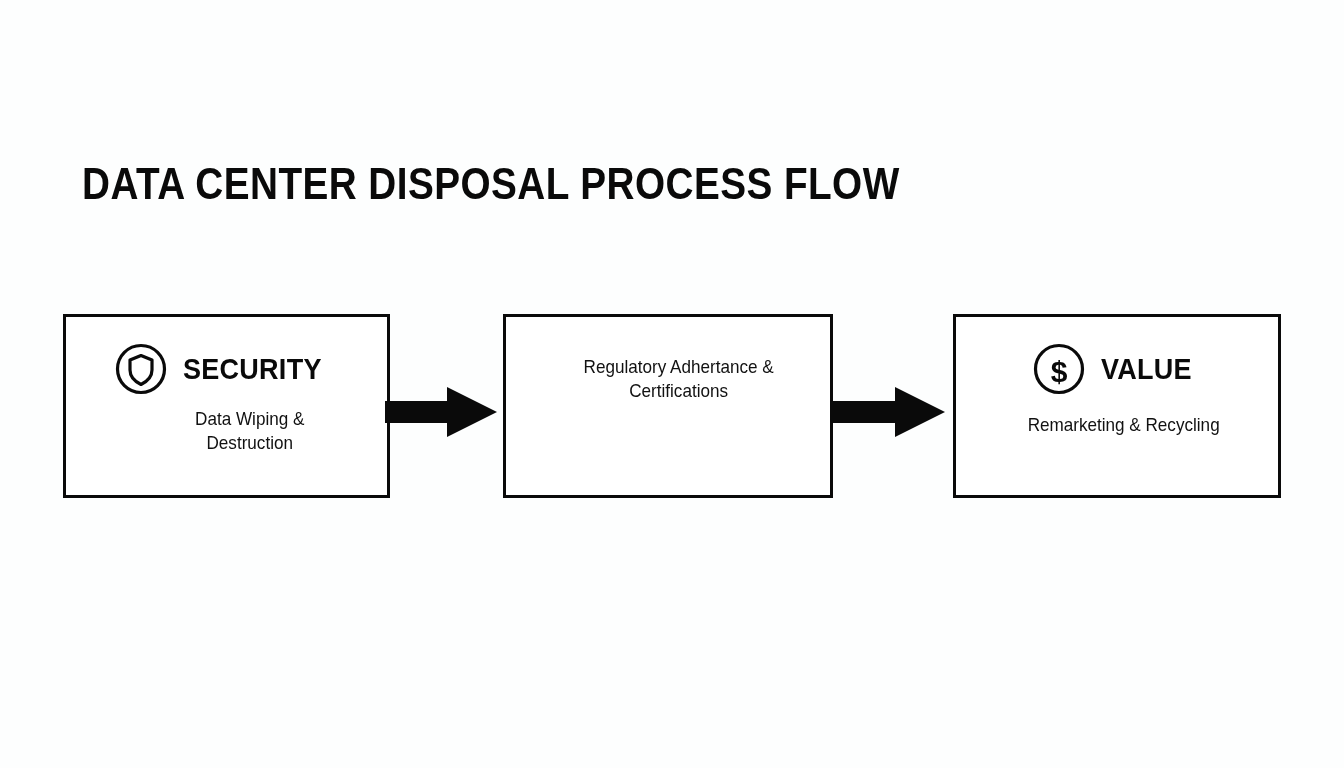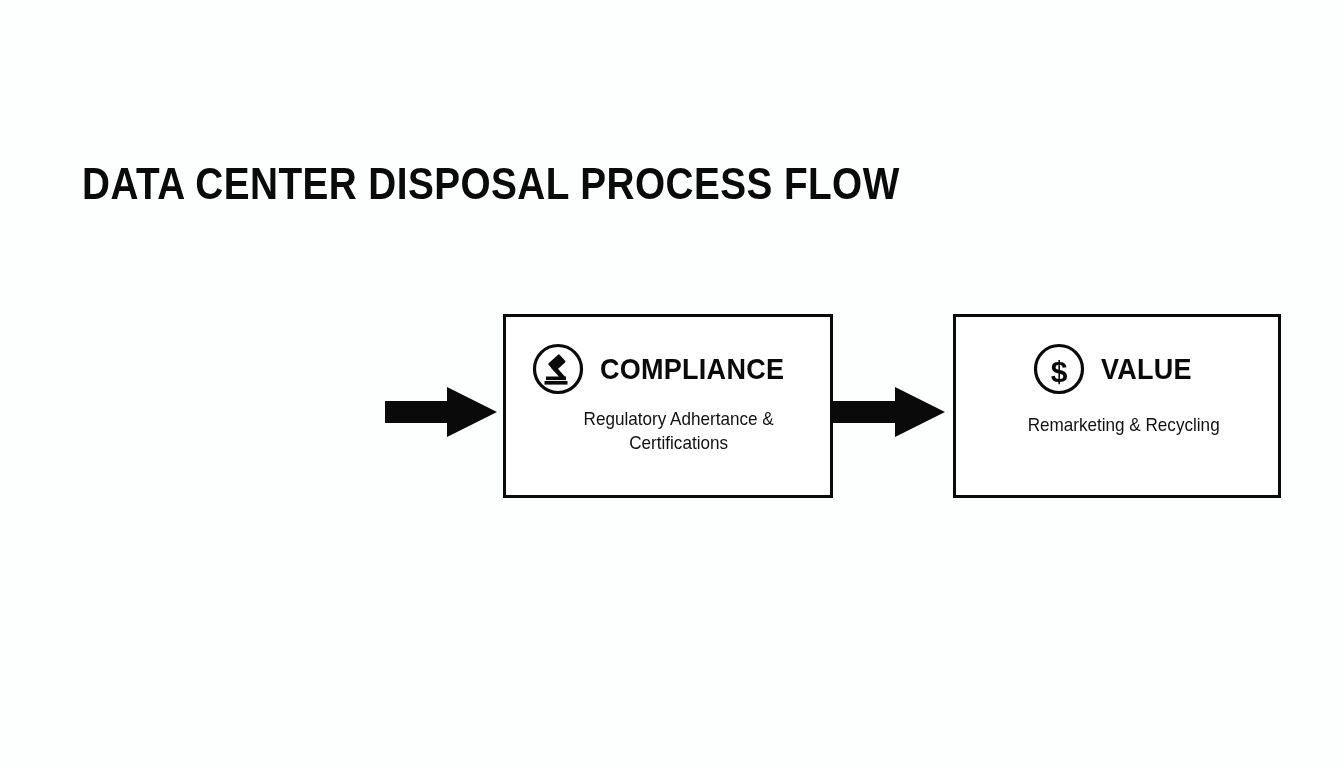--- a/index.html
+++ b/index.html
@@ -113,39 +113,40 @@
   .flow-arrow.arrow-0 { left: 322px; }
   .flow-arrow.arrow-1 { left: 770px; }
 </style>
 </head>
 <body>
 
 <div class="page-title">DATA CENTER DISPOSAL PROCESS FLOW</div>
 
 <div class="flow-row">
 
+  <div class="step-box box-0">
+    <div class="step-inner">
+      <div class="step-head">
+        <svg class="icon-circle" viewBox="0 0 52 52">
+          <circle cx="26" cy="26" r="23.5" fill="none" stroke="#0a0a0a" stroke-width="3.2"></circle>
+          <path d="M26 12.5 L37 17 V27 C37 34.5 31.5 38.8 26 41.5 C20.5 38.8 15 34.5 15 27 V17 Z" fill="none" stroke="#0a0a0a" stroke-width="3.2" stroke-linejoin="round"></path>
+        </svg>
+        <div class="step-title">SECURITY</div>
+      </div>
+      <div class="step-sub sub-0">Data Wiping &amp;
+Destruction</div>
+    </div>
+  </div>
 
   <svg class="flow-arrow arrow-0" viewBox="0 0 112 56">
     <path d="M0 17 H62 V3 L112 28 L62 53 V39 H0 Z" fill="#0a0a0a"></path>
   </svg>
 
   <div class="step-box box-1">
     <div class="step-inner">
-      <div class="step-head">
-        <svg class="icon-circle" viewBox="0 0 52 52">
-          <circle cx="26" cy="26" r="23.5" fill="none" stroke="#0a0a0a" stroke-width="3.2"></circle>
-          <g fill="#0a0a0a">
-            <rect x="17.5" y="14.5" width="15" height="10.5" rx="1.2" transform="rotate(-42 25 20)"></rect>
-            <rect x="23.5" y="21" width="4.6" height="16" transform="rotate(-42 25.8 29)"></rect>
-            <rect x="14" y="33.5" width="20" height="3.6"></rect>
-            <rect x="12.5" y="38" width="23" height="3.6"></rect>
-          </g>
-        </svg>
-        <div class="step-title">COMPLIANCE</div>
-      </div>
       <div class="step-sub sub-1">Regulatory Adhertance &amp;
 Certifications</div>
     </div>
   </div>
 
   <svg class="flow-arrow arrow-1" viewBox="0 0 112 56">
     <path d="M0 17 H62 V3 L112 28 L62 53 V39 H0 Z" fill="#0a0a0a"></path>
   </svg>
 
   <div class="step-box box-2">

